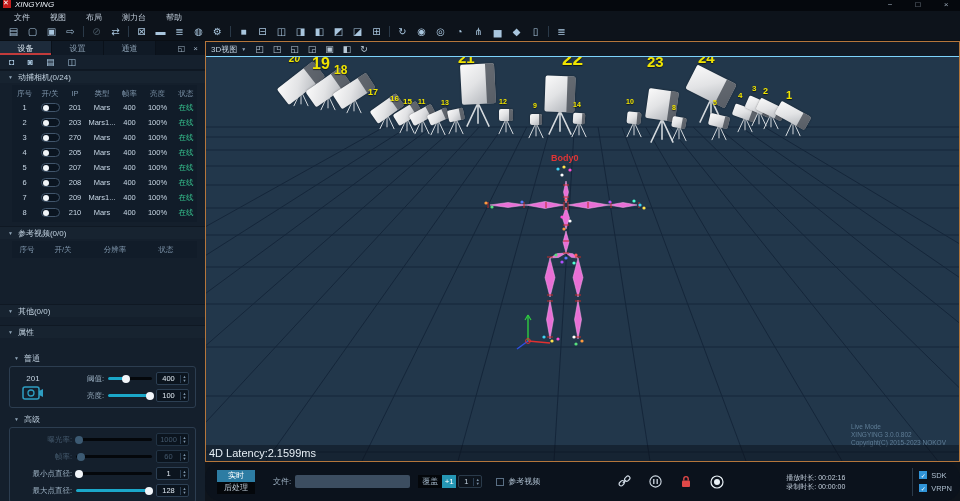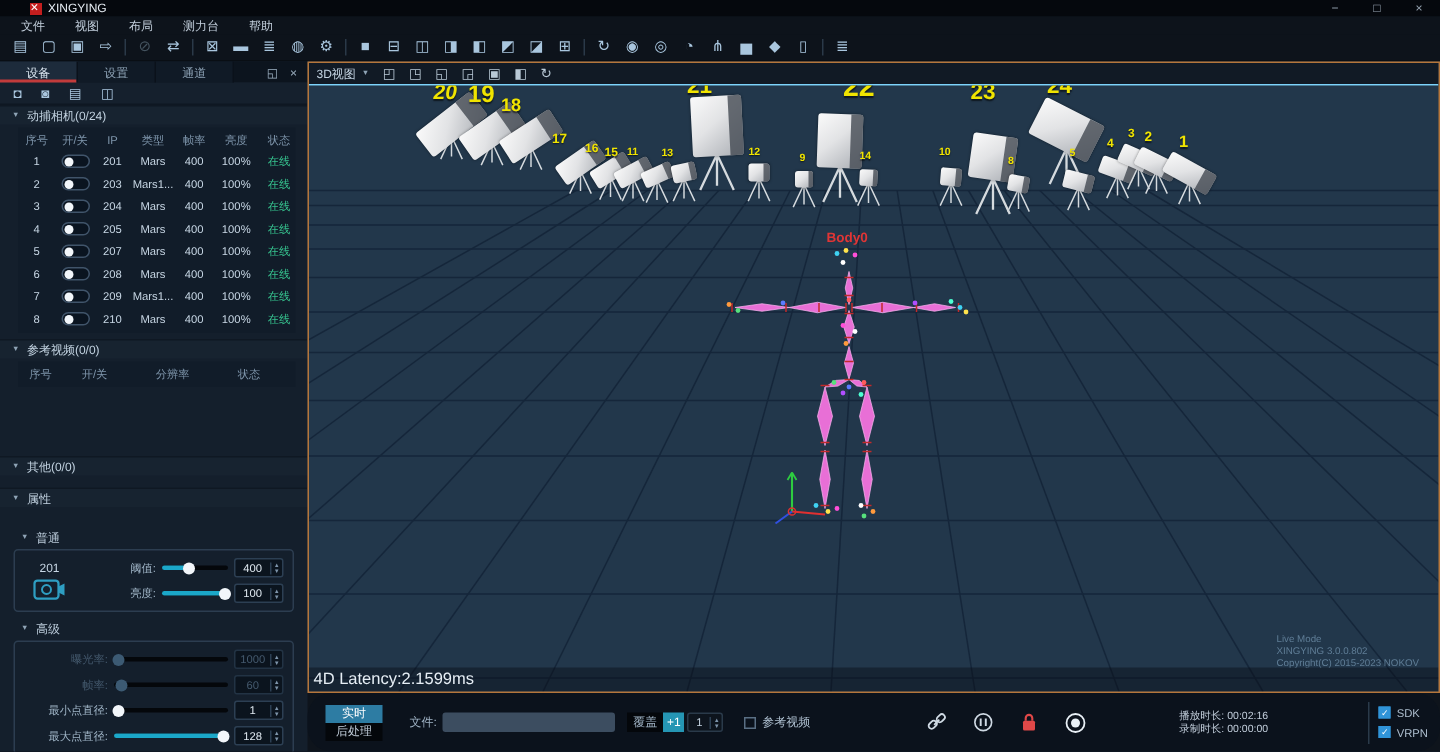--- a/index.html
+++ b/index.html
@@ -1,21 +1,21 @@
 <!DOCTYPE html>
 <html><head>
 <meta charset="utf-8">
 <style>
   * { margin:0; padding:0; box-sizing:border-box; }
   html,body { width:960px; height:501px; overflow:hidden; background:#0b1118;
     font-family:"Liberation Sans","DejaVu Sans",sans-serif; color:#c6d4e2; }
   .screen { position:relative; width:960px; height:501px; background:#0e141c; }
 
   
-  .titlebar { height:11px; background:#05080d; display:flex; align-items:center; padding-left:20px; font-size:8px; color:#e8eef5; }
+  .titlebar { height:11px; background:#05080d; display:flex; align-items:flex-start; padding-left:3px; font-size:8px; color:#e8eef5;font-style:italic; }
   .logo { width:8px; height:8px; background:#c41e1e; margin-right:4px; position:relative; }
   .logo::after { content:"✕"; position:absolute; left:0; top:-1px; font-size:7px; color:#fff; }
   .win-controls { margin-left:auto; display:flex; gap:0; }
   .win-controls span { width:28px; text-align:center; color:#9aa7b5; font-size:8px; cursor:default; }
   .menubar { height:12px; background:#0d131b; display:flex; align-items:center; font-size:8px; color:#c2cedb; padding-left:4px; }
   .menu-item { padding:0 10px; }
   .toolbar { height:18px; background:#0d131b; border-bottom:1px solid #090e14; display:flex; align-items:center; padding-left:4px; }
   .ticon { width:19px; text-align:center; font-size:10px; line-height:17px; color:#a9c6de; }
   .ticon.disabled { color:#44535f; }
   .tsep { width:1px; height:11px; background:#2a3948; margin:0 3px; }
@@ -208,21 +208,21 @@
           <span>100%</span>
           <span class="status">在线</span>
         </div>
         <div class="trow">
           <span>3</span>
           <span>
             <div class="toggle">
               <div class="knob"></div>
             </div>
           </span>
-          <span>204</span>
+          <span>270</span>
           <span>Mars</span>
           <span>400</span>
           <span>100%</span>
           <span class="status">在线</span>
         </div>
         <div class="trow">
           <span>4</span>
           <span>
             <div class="toggle">
               <div class="knob"></div>
@@ -468,21 +468,21 @@
           <line x1="558.581081081081" y1="70" x2="1116" y2="404" stroke="#15263a" stroke-width="1"></line>
         </svg>
       <div id="cams" style="left:0;top:0;width:753px;height:404px;">
           <div class="cam" style="left: 0px; top: 0px;">
             <svg width="24" height="18" viewBox="0 0 24 20" style="position: absolute; left: 83px; top: 32px;">
               <path d="M12 2 L4 19 M12 2 L20 19 M12 2 L12 17" stroke="#d5dade" stroke-width="1.1" fill="none"></path>
             </svg>
             <div class="cam-body" style="left: 72px; top: 16px; width: 46px; height: 20px; transform: rotate(-38deg);">
               <div class="front"></div>
             </div>
-            <span class="cam-num" style="left: 83px; top: -4px; font-size: 14px; font-style: italic;">20</span>
+            <span class="cam-num" style="left: 83px; top: -4px; font-size: 10px; font-style: italic;">20</span>
           </div>
           <div class="cam" style="left: 0px; top: 0px;">
             <svg width="24" height="18" viewBox="0 0 24 20" style="position: absolute; left: 110px; top: 35.5px;">
               <path d="M12 2 L4 19 M12 2 L20 19 M12 2 L12 17" stroke="#d5dade" stroke-width="1.1" fill="none"></path>
             </svg>
             <div class="cam-body" style="left: 101px; top: 20.5px; width: 42px; height: 19px; transform: rotate(-35deg);">
               <div class="front"></div>
             </div>
             <span class="cam-num" style="left: 106px; top: -2px; font-size: 16px;">19</span>
           </div>

